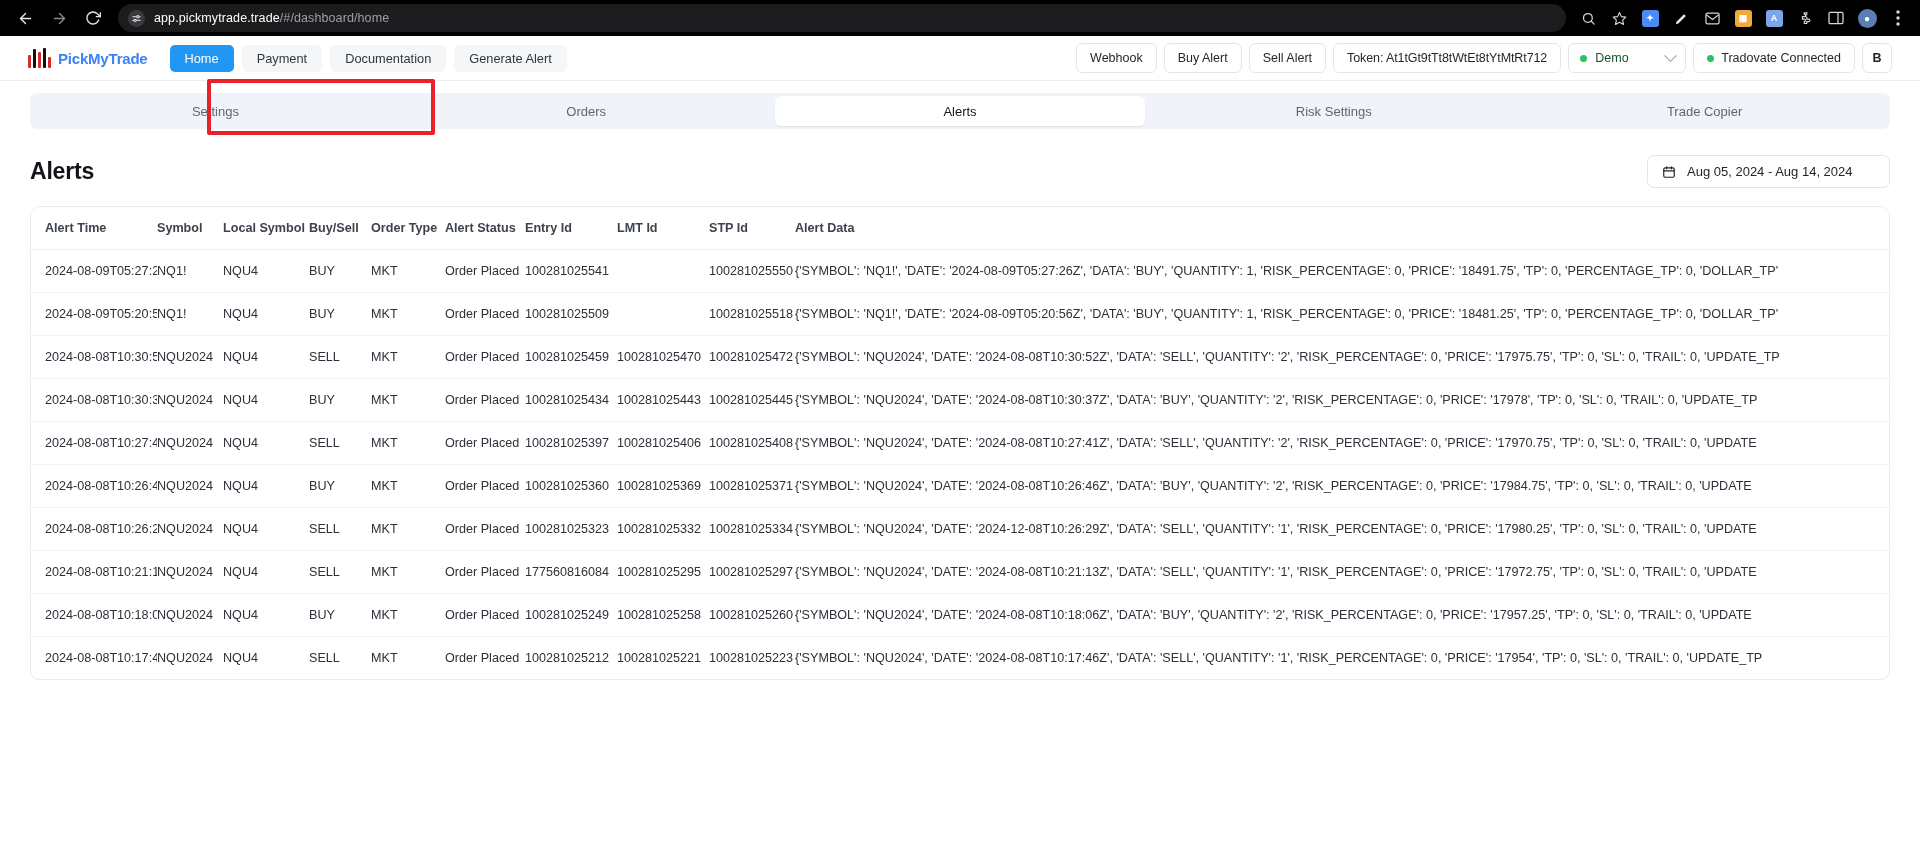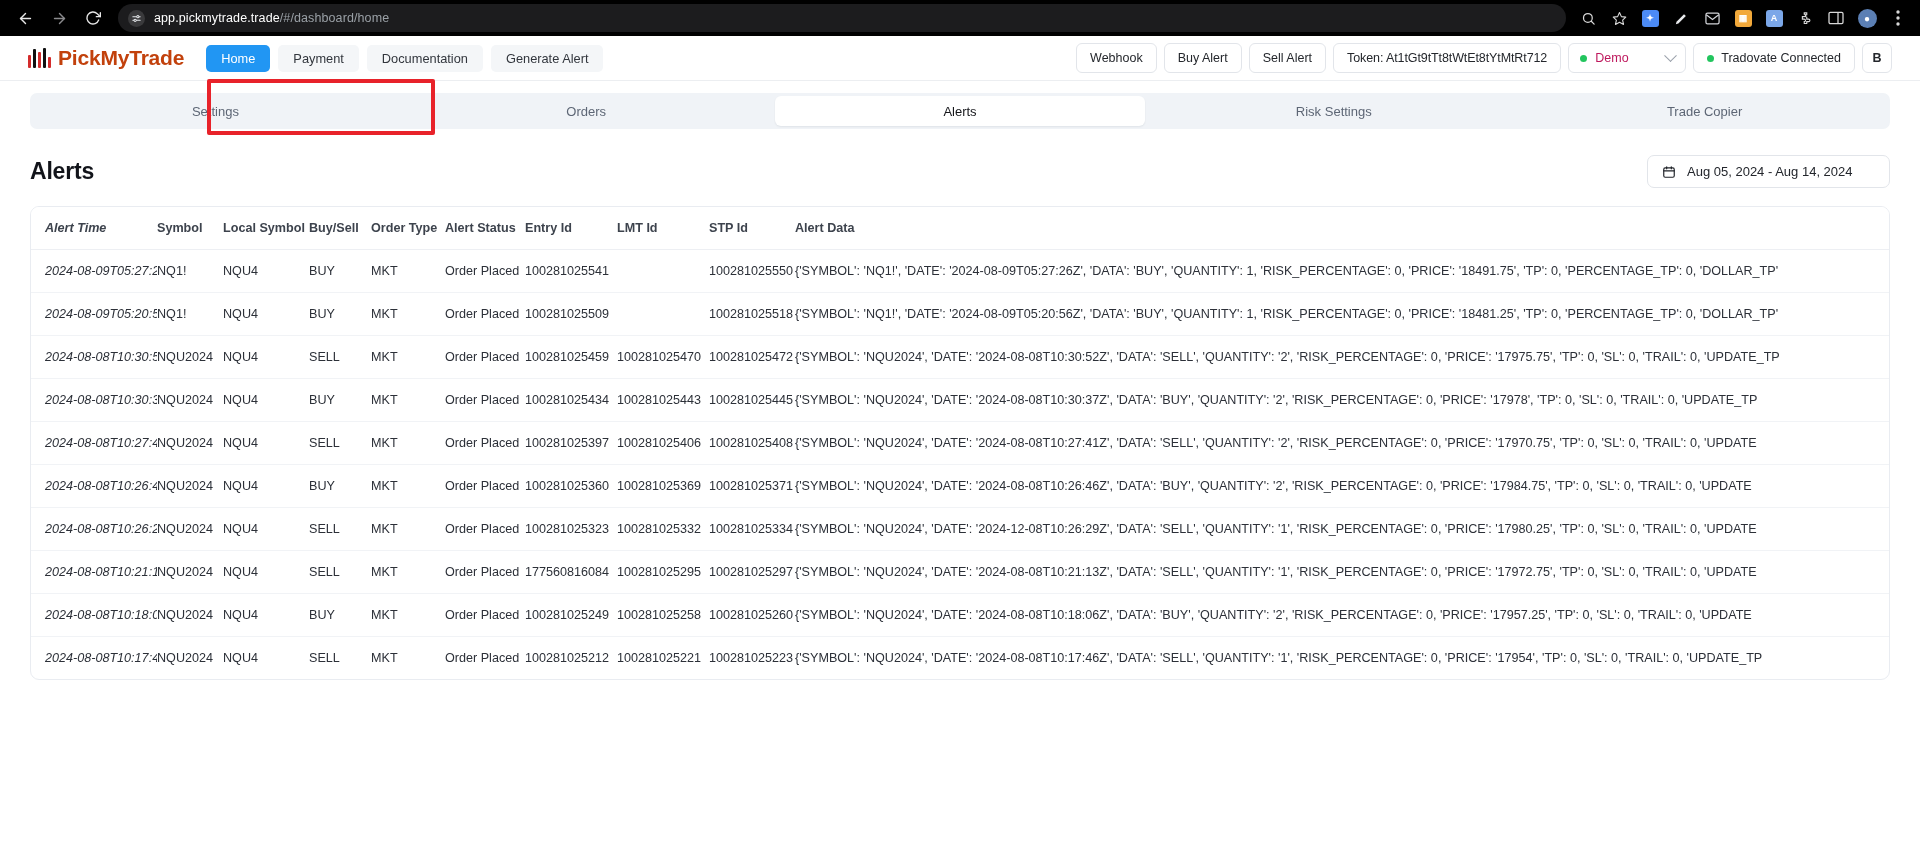--- a/index.html
+++ b/index.html
@@ -106,23 +106,23 @@
     gap: 2px;
     height: 20px;
   }
   .brand-mark i { display: block; width: 3px; background: #d42c2c; border-radius: 1px; }
   .brand-mark i.b1 { height: 13px; }
   .brand-mark i.b2 { height: 19px; background:#111; }
   .brand-mark i.b3 { height: 16px; }
   .brand-mark i.b4 { height: 20px; background:#111; }
   .brand-mark i.b5 { height: 11px; }
   .brand-name {
-    font-size: 21px;
+    font-size: 15px;
     font-weight: bold;
-    color: #c2410c;
+    color: #3b82f6;
     letter-spacing: -0.2px;
   }
   .main-nav { display: flex; align-items: center; gap: 8px; }
   .nav-pill {
     height: 27px;
     padding: 0 15px;
     border-radius: 5px;
     background: #f4f6f8;
     color: #32363d;
     font-size: 12.8px;
@@ -154,21 +154,21 @@
   }
   .hdr-btn.token { font-size: 12.5px; letter-spacing: -0.1px; }
   .hdr-select {
     height: 30px;
     min-width: 118px;
     padding: 0 10px 0 11px;
     border: 1px solid #e2e5ea;
     border-radius: 6px;
     background: #fff;
     font-size: 12.5px;
-    color: #be185d;
+    color: #14532d;
     display: flex; align-items: center; gap: 8px;
   }
   .hdr-select .sel-label { flex: 1 1 auto; }
   .dot {
     width: 7px; height: 7px; border-radius: 50%;
     background: #22c55e; flex: 0 0 auto;
   }
   .chev {
     width: 9px; height: 9px;
     border-right: 1.4px solid #9aa1ab;
@@ -281,21 +281,21 @@
   }
   table.alerts td {
     font-size: 12.6px;
     color: #2c3038;
     padding: 14px 0;
     border-bottom: 1px solid #f1f3f6;
     white-space: nowrap;
     overflow: hidden;
   }
   table.alerts tbody tr:last-child td { border-bottom: none; }
-  .c-time  { width: 126px; padding-left: 14px !important; font-style: italic; }
+  .c-time  { width: 126px; padding-left: 14px !important; }
   .c-sym   { width: 66px; }
   .c-lsym  { width: 86px; }
   .c-bs    { width: 62px; }
   .c-ot    { width: 74px; }
   .c-stat  { width: 80px; }
   .c-entry { width: 92px; }
   .c-lmt   { width: 92px; }
   .c-stp   { width: 86px; }
   .c-data  { width: auto; }
   th.c-time { padding-left: 14px !important; }

